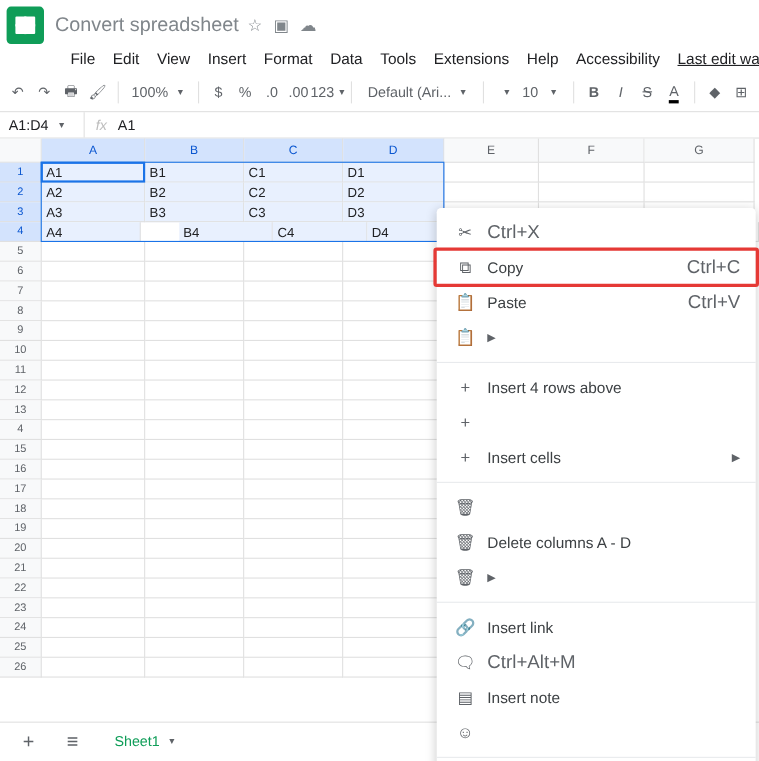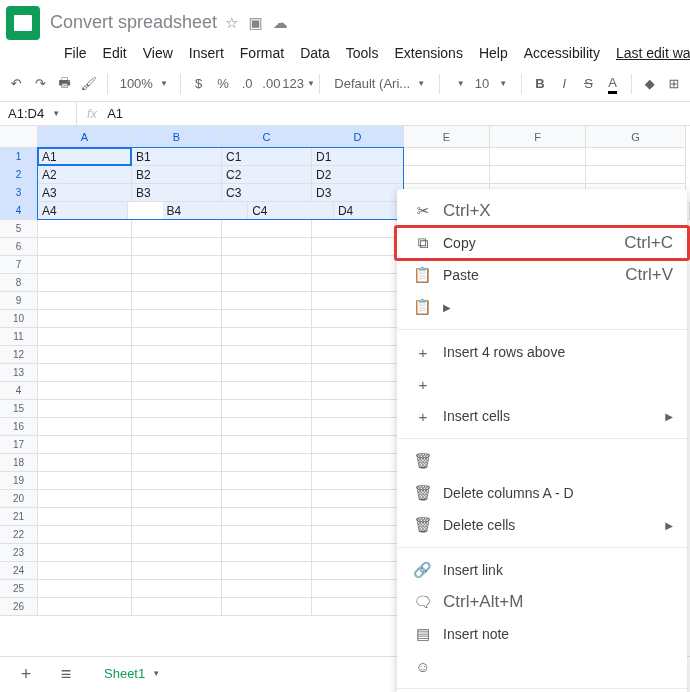--- a/index.html
+++ b/index.html
@@ -465,21 +465,20 @@
     <div class="mdiv"></div>
     <div class="mi">
       <span class="ico">🗑</span>
     </div>
     <div class="mi">
       <span class="ico">🗑</span>
       <span class="lab">Delete columns A - D</span>
     </div>
     <div class="mi">
       <span class="ico">🗑</span>
-      <span class="lab">Delete cells</span>
       <span class="arr">▶</span>
     </div>
     <div class="mdiv"></div>
     <div class="mi">
       <span class="ico">🔗</span>
       <span class="lab">Insert link</span>
     </div>
     <div class="mi">
       <span class="ico">🗨</span>
       <span class="sc">Ctrl+Alt+M</span>

